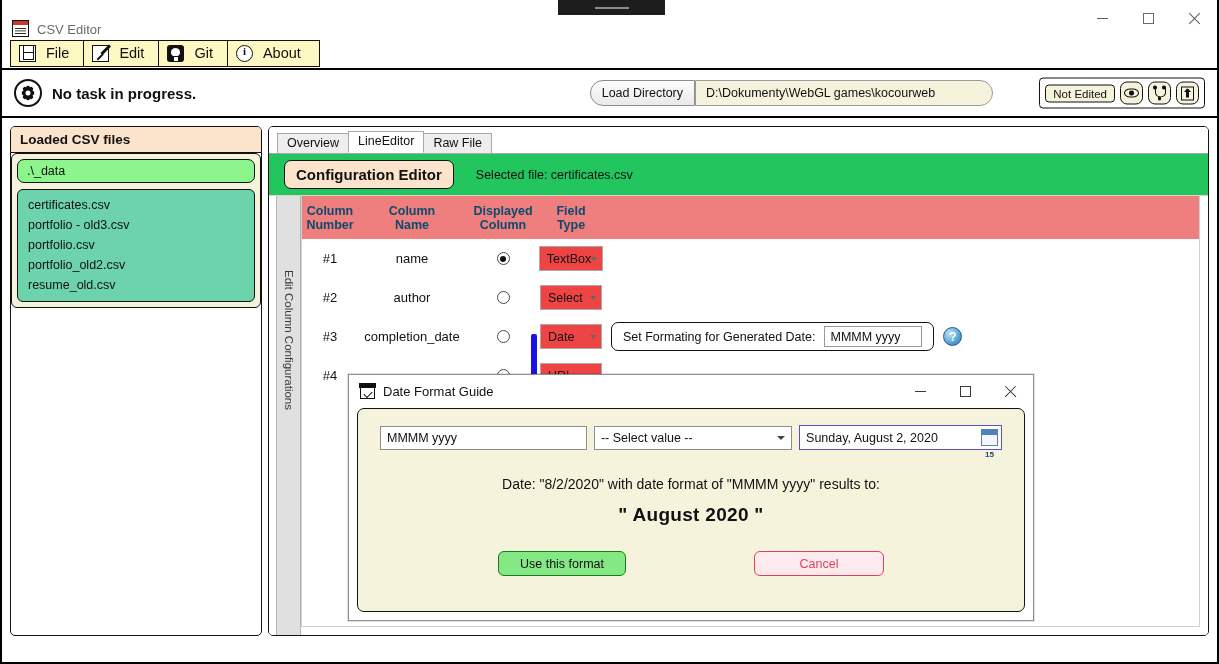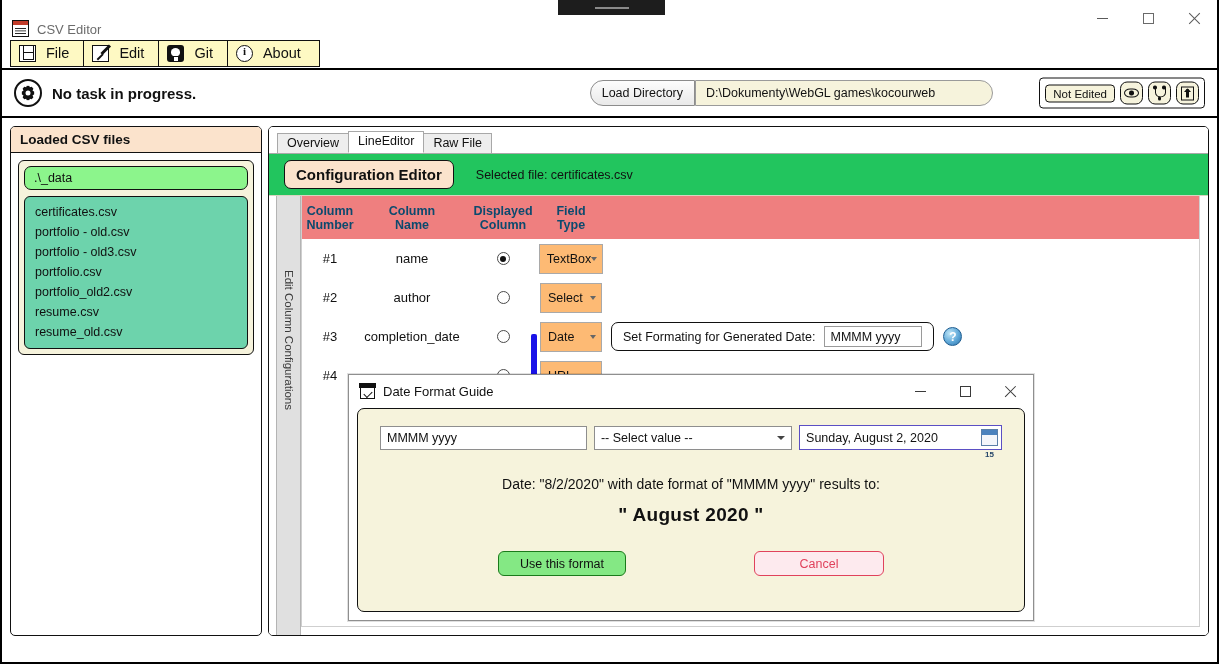--- a/index.html
+++ b/index.html
@@ -296,21 +296,20 @@
   }
   .lp-header {
     background: #fbe3cc;
     border-bottom: 1.3px solid #111;
     font-weight: bold;
     font-size: 13.5px;
     padding: 5px 9px;
     color: #111;
   }
   .lp-inner {
-    margin: 7px;
     border: 1.5px solid #111;
     border-radius: 6px;
     background: #f6f3dc;
     padding: 5px;
     flex: 0 0 auto;
   }
   .dir-chip {
     border: 1.4px solid #111;
     border-radius: 7px;
     background: #8cf58c;
@@ -466,23 +465,23 @@
     border-radius: 50%;
     border: 1.3px solid #4a4a4a;
     background: #fff;
     position: relative;
   }
   .radio.on::after {
     content:""; position:absolute; left:2.5px; top:2.5px;
     width: 6px; height: 6px; border-radius:50%; background:#111;
   }
   .selectbox {
-    width: 69px; height: 30px;
+    width: 69px; height: 25px;
     border: 1px solid #a9a9a9;
-    background: #fdba74;
+    background: #ef4444;
     display: flex; align-items: center;
     justify-content: space-between;
     padding: 0 5px 0 7px;
     font-size: 12.5px;
     color: #111;
   }
   .caret {
     width: 0; height: 0;
     border-left: 3.5px solid transparent;
     border-right: 3.5px solid transparent;
@@ -759,25 +758,23 @@
   </div>
 
   <div class="body">
 
     <div class="left-panel">
       <div class="lp-header">Loaded CSV files</div>
       <div class="lp-inner">
         <div class="dir-chip">.\_data</div>
         <div class="file-list">
           <div class="file-item">certificates.csv</div>
-          <div class="file-item">portfolio - old.csv</div>
           <div class="file-item">portfolio - old3.csv</div>
           <div class="file-item">portfolio.csv</div>
           <div class="file-item">portfolio_old2.csv</div>
-          <div class="file-item">resume.csv</div>
           <div class="file-item">resume_old.csv</div>
         </div>
       </div>
     </div>
 
     <div class="right-panel">
       <div class="tabs">
         <div class="tab">Overview</div>
         <div class="tab active">LineEditor</div>
         <div class="tab">Raw File</div>

